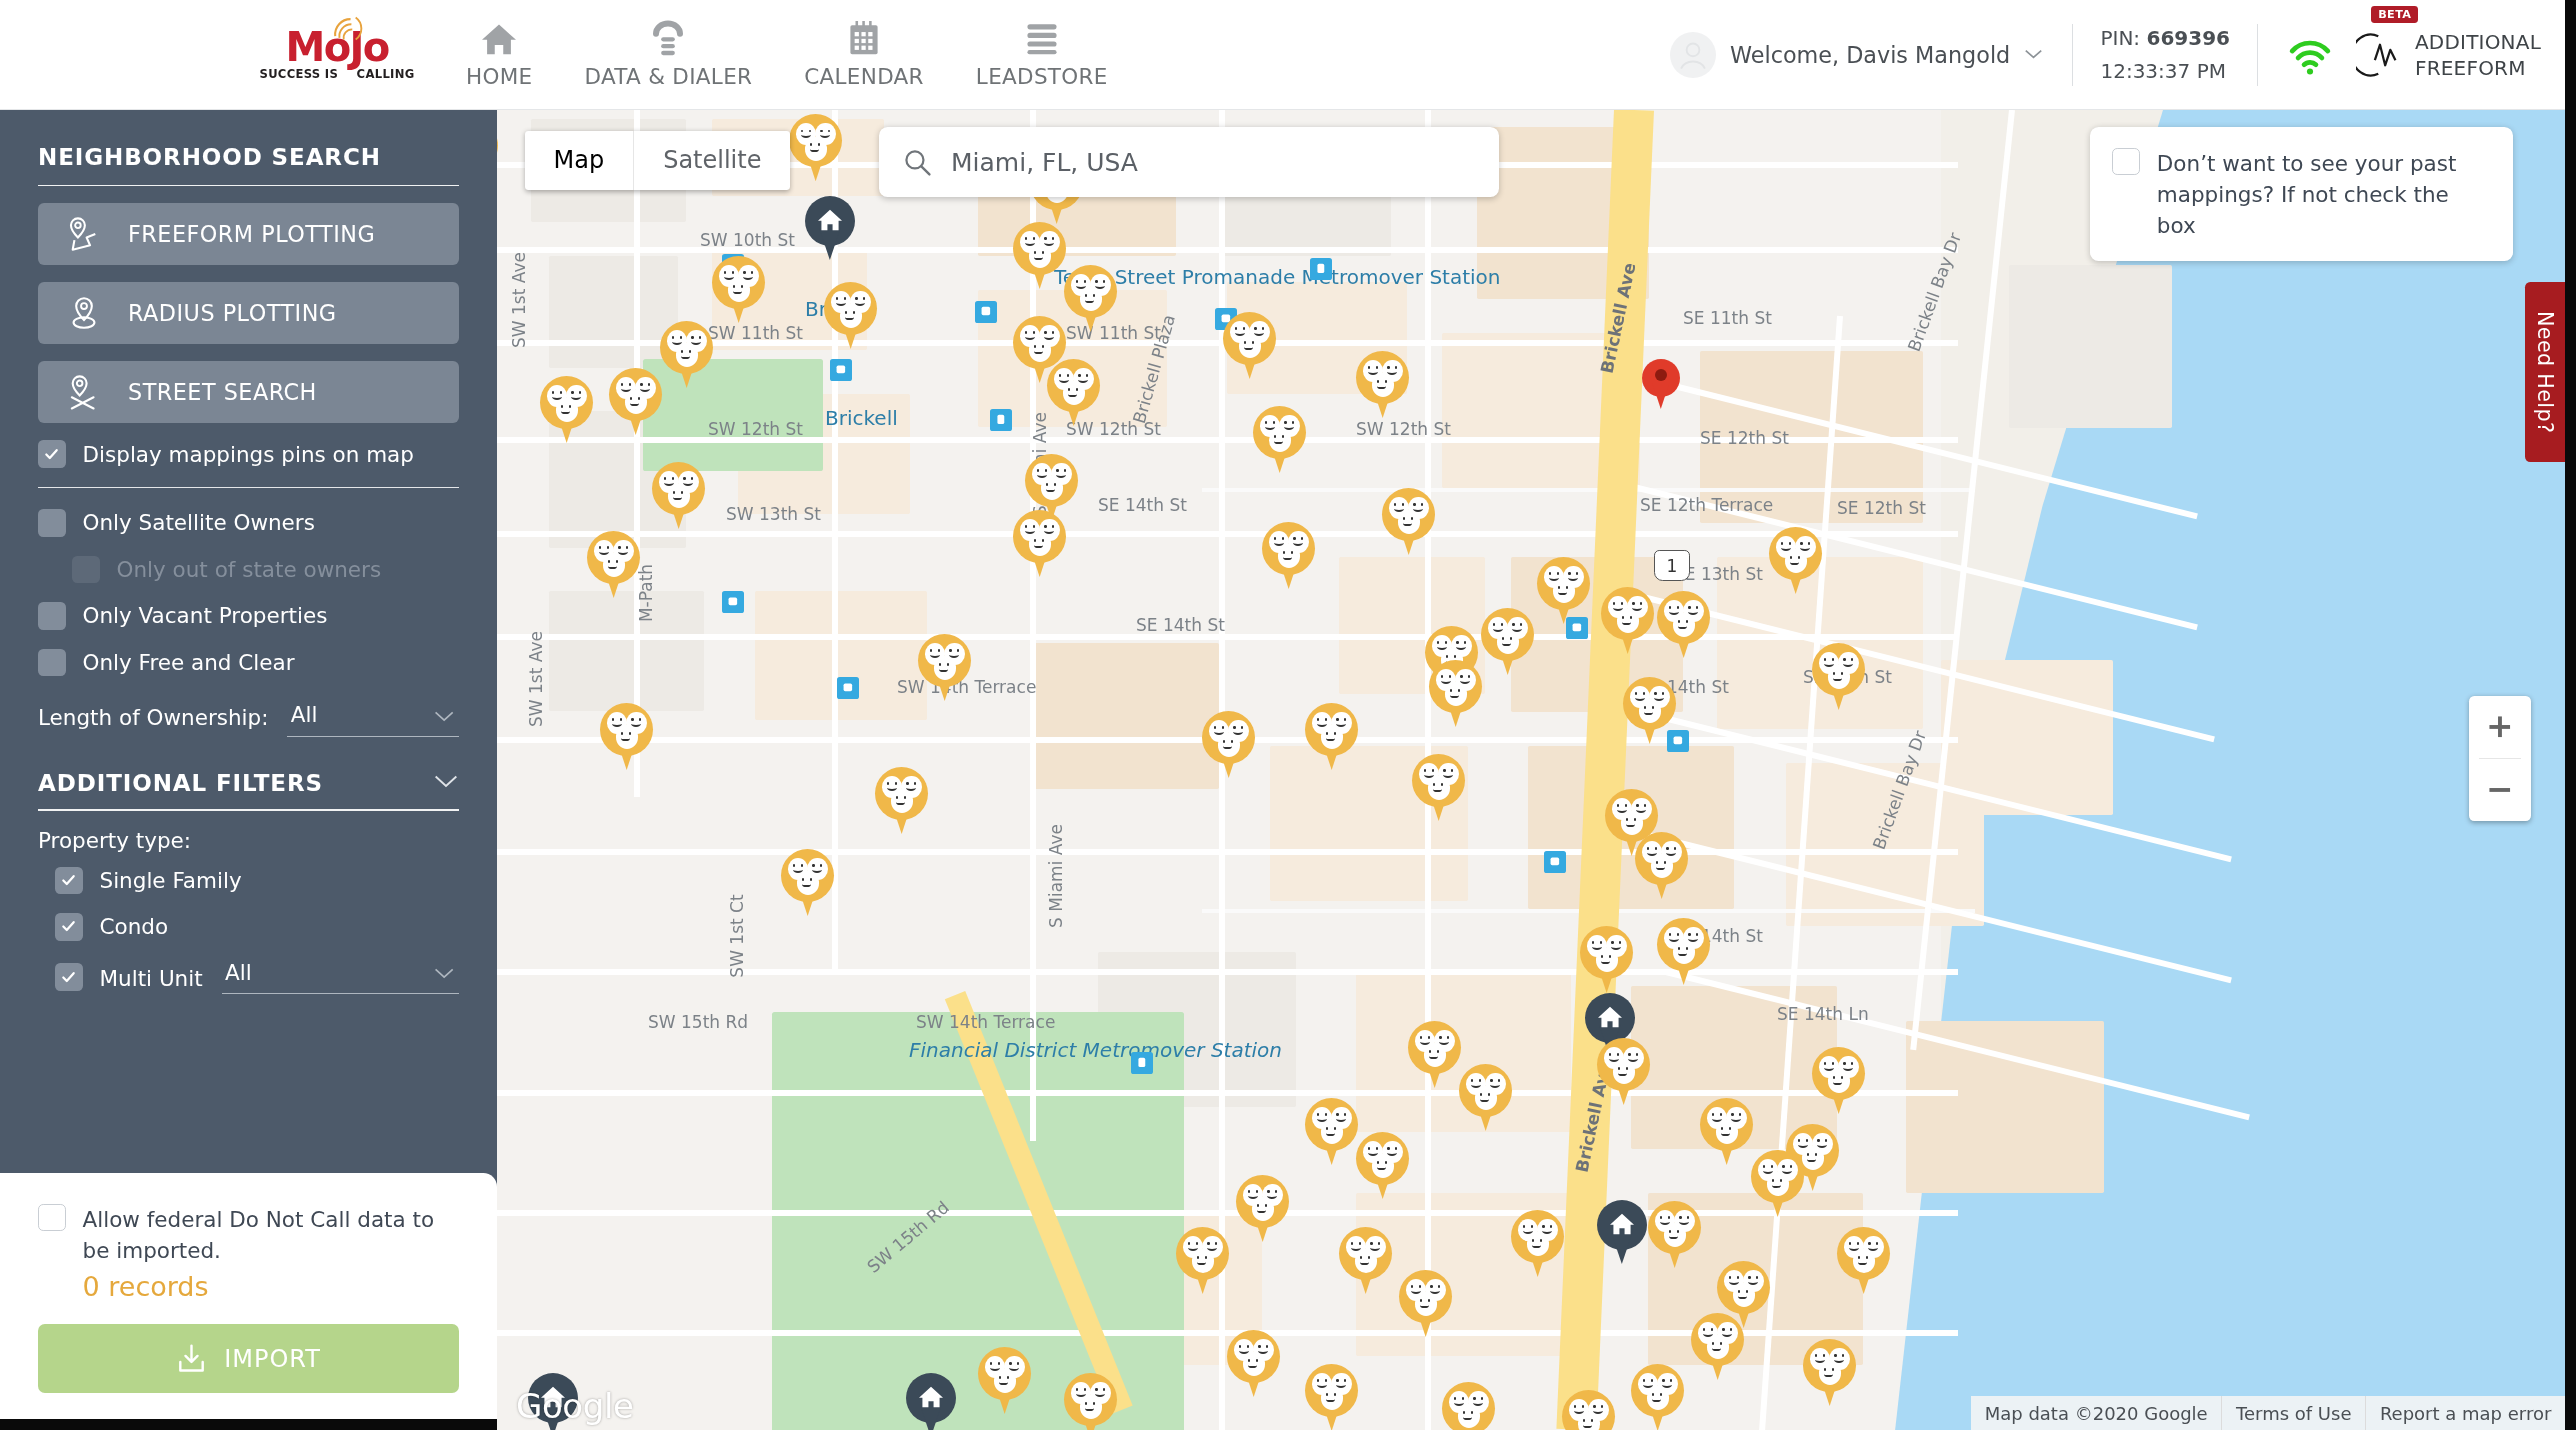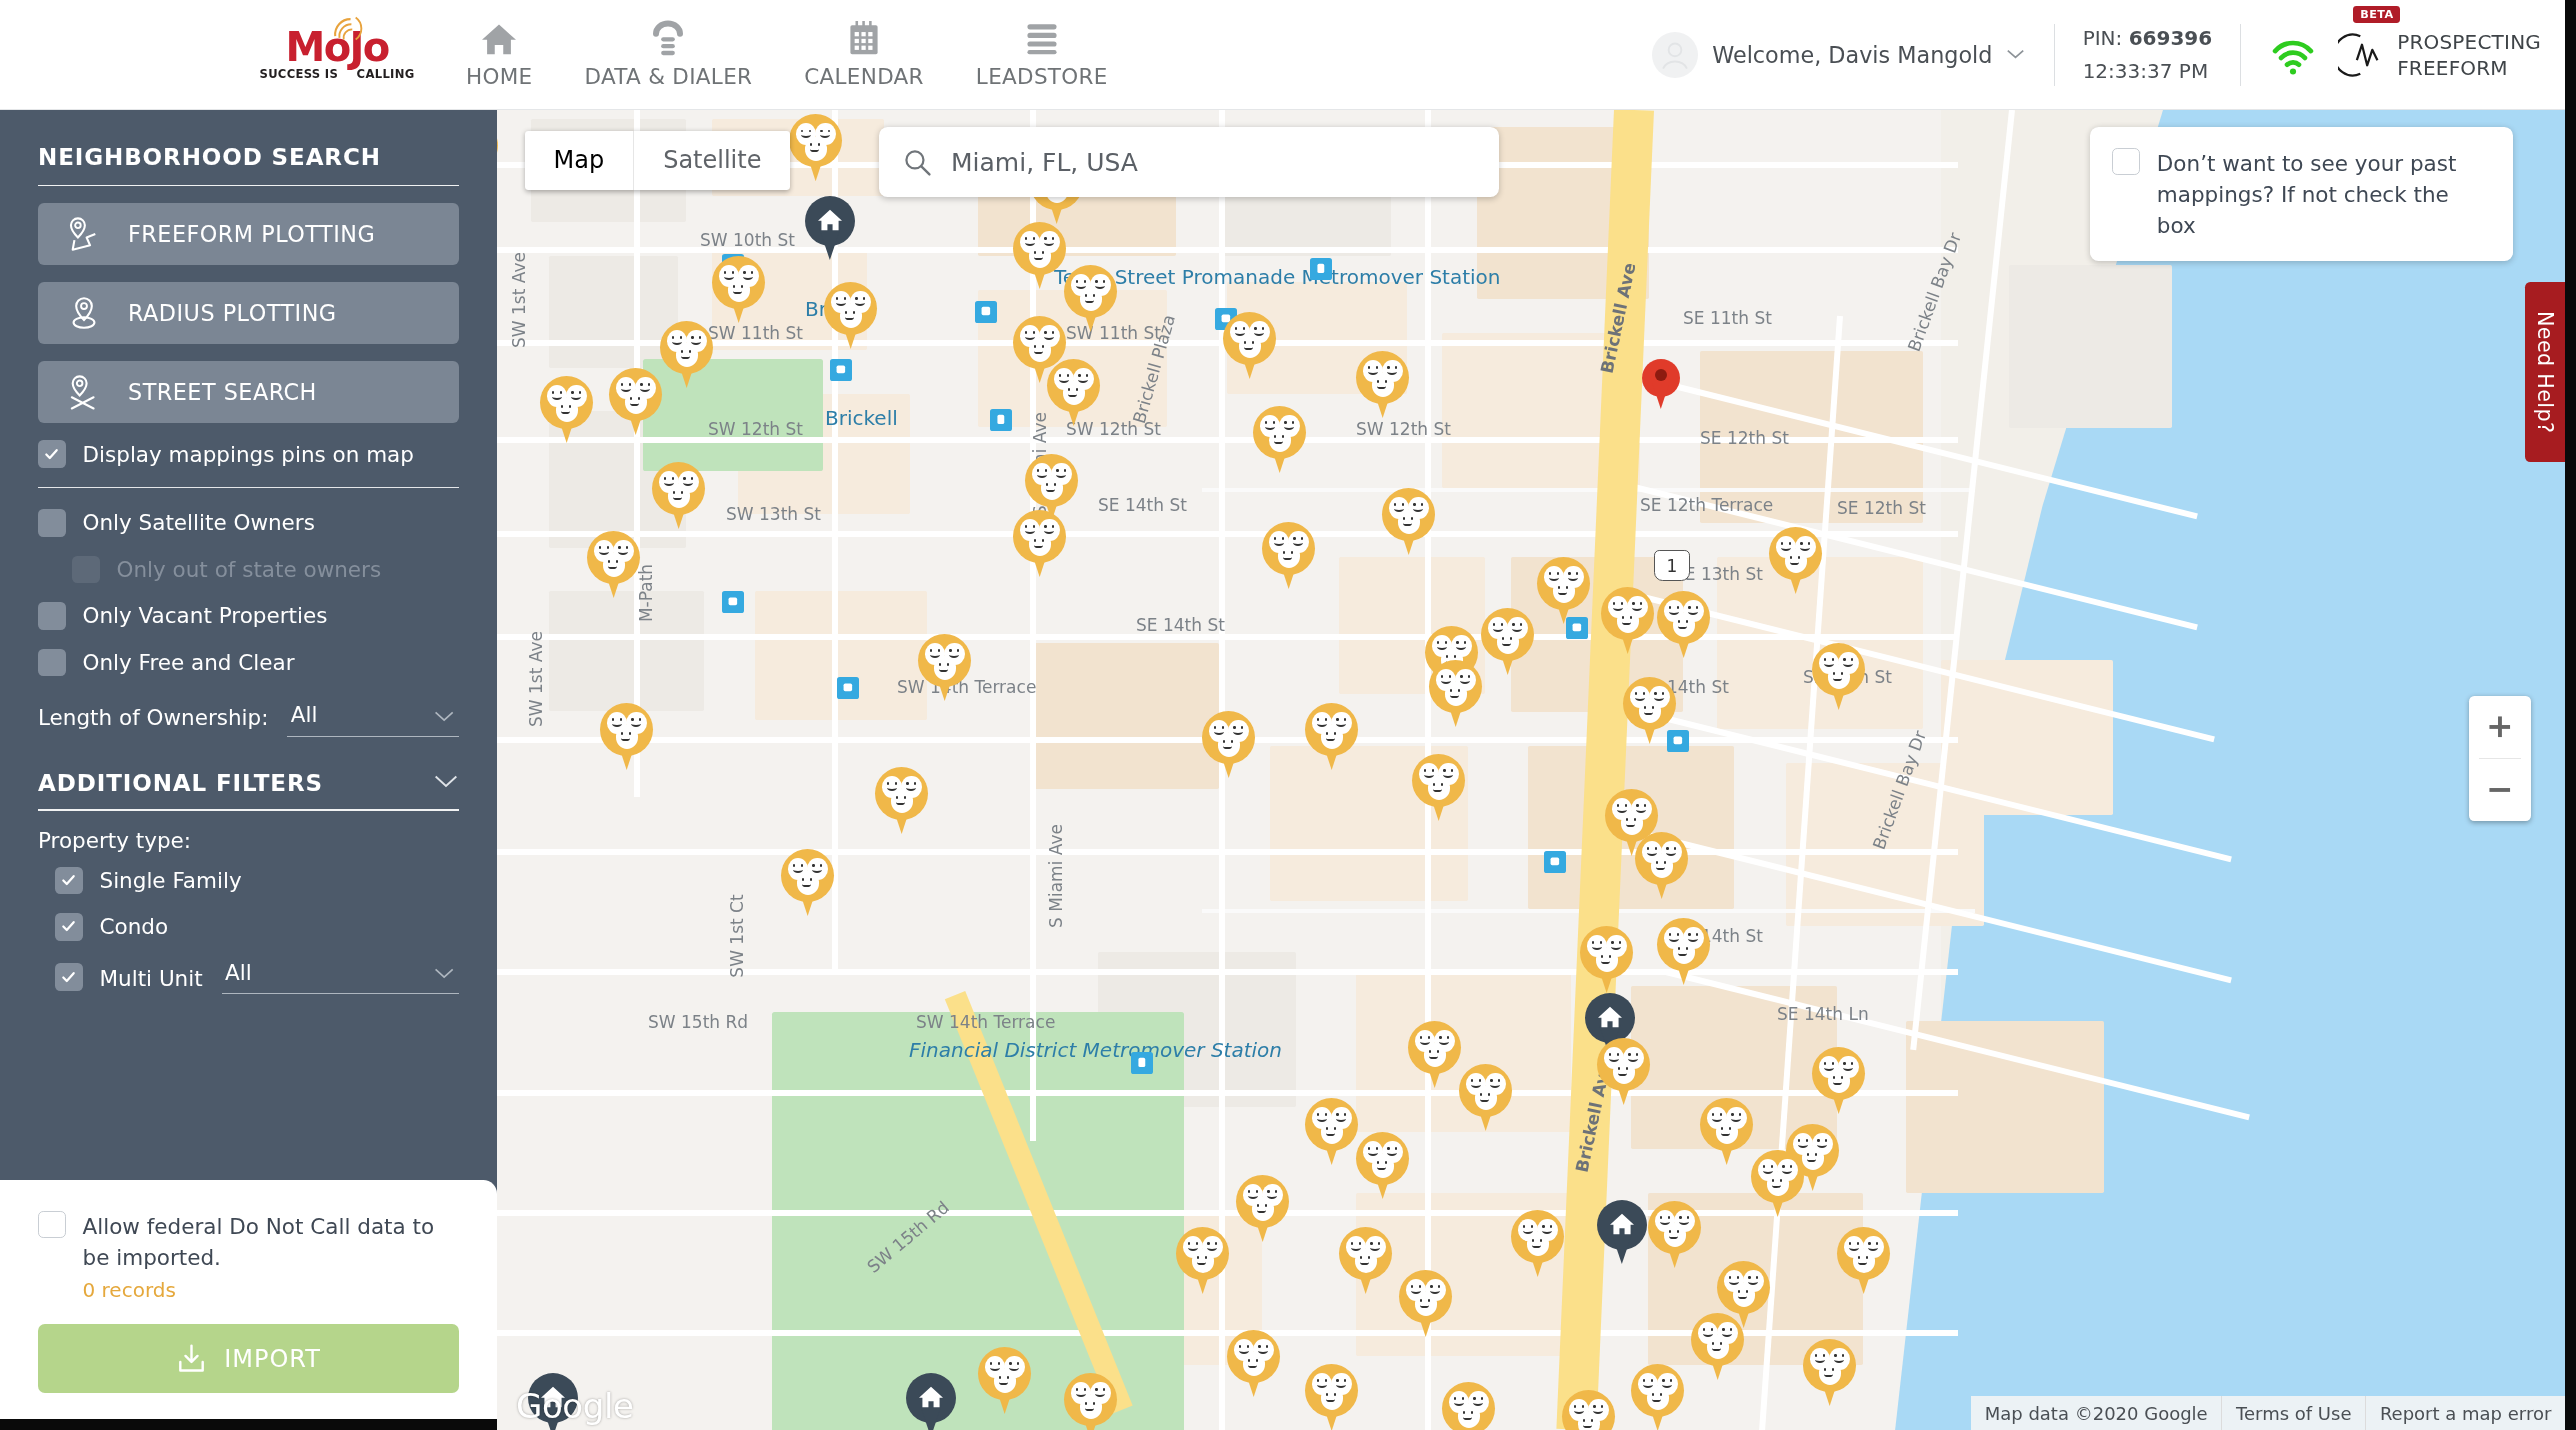--- a/index.html
+++ b/index.html
@@ -89,21 +89,21 @@
               margin-top: 33px; cursor: pointer; }
   .sec-head .t { color: #fff; font-size: 23px; font-weight: 600; letter-spacing: 0.9px;
                  font-family: "DejaVu Sans", sans-serif; }
   .sb-sub { color: #fff; font-size: 21.5px; margin: 17px 0 13.7px; font-family: "DejaVu Sans", sans-serif; }
 
   .sb-footer { margin-top: auto; background: #ffffff; border-radius: 0 13.7px 0 0;
                padding: 31px 38px 38px; }
   .dnc-row { display: flex; align-items: flex-start; }
   .dnc-text { margin-left: 17px; }
   .dnc-label { color: #3f4854; font-size: 21.5px; line-height: 31px; font-family: "DejaVu Sans", sans-serif; }
-  .records { color: #e5a83c; font-size: 20px; margin-top: 5.2px; font-family: "DejaVu Sans", sans-serif; }
+  .records { color: #e5a83c; font-size: 27px; margin-top: 5.2px; font-family: "DejaVu Sans", sans-serif; }
   .import-btn { margin-top: 22.3px; height: 69px; background: #b5d58b; border-radius: 6.9px;
                 display: flex; align-items: center; justify-content: center; gap: 17px; cursor: pointer; }
   .import-btn .lbl { color: #ffffff; font-size: 24px; letter-spacing: 1px;
                      font-family: "DejaVu Sans", sans-serif; }
 
   
   #map { position: absolute; left: 497px; top: 110px; width: 2068px; height: 1321px;
          overflow: hidden; background: #f2efe9; }
   .map-canvas { position: absolute; inset: 0; }
   .land { position:absolute; left:0; top:0; width:1444px; height:100%; background:#f4f2ef; }
@@ -295,21 +295,21 @@
           <circle cx="27" cy="44" r="3.6" fill="#2ecc1f"></circle>
         </svg>
       </div>
       <div class="prospect-box">
         <div class="beta-badge">BETA</div>
         <svg width="48" height="48" viewBox="0 0 56 56">
           <path d="M26 6 A22 24 0 1 0 26 50" fill="none" stroke="#1a1a1a" stroke-width="2.6"></path>
           <path d="M22 34 L28 16 L34 40 L40 22 L46 34" fill="none" stroke="#1a1a1a" stroke-width="2.6" stroke-linejoin="round"></path>
         </svg>
         <div>
-          <div class="prospect-text">PROSPECTING</div>
+          <div class="prospect-text">ADDITIONAL</div>
           <div class="prospect-text">FREEFORM</div>
         </div>
       </div>
     </div>
   </div>
 
   <div id="map">
     <div class="map-canvas">
       <div class="land"></div>
       <div class="water" style="right:0;top:0;width:670px;clip-path:polygon(40% 0,100% 0,100% 100%,0 100%,10% 55%,22% 30%);"></div>

